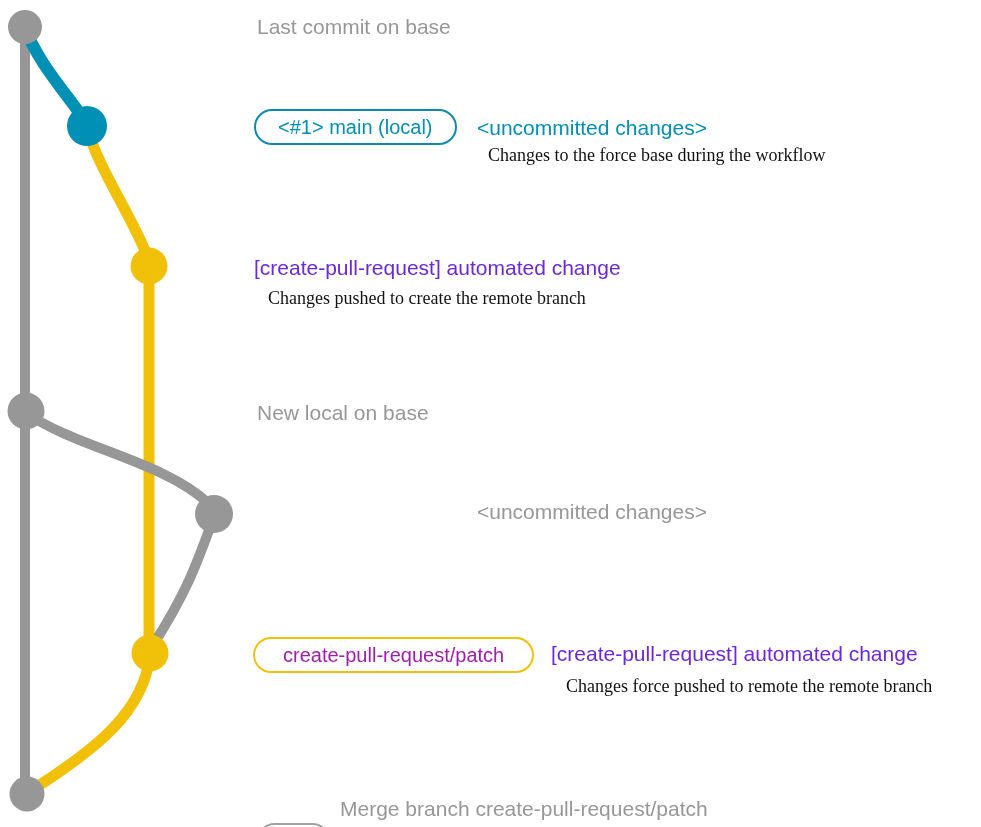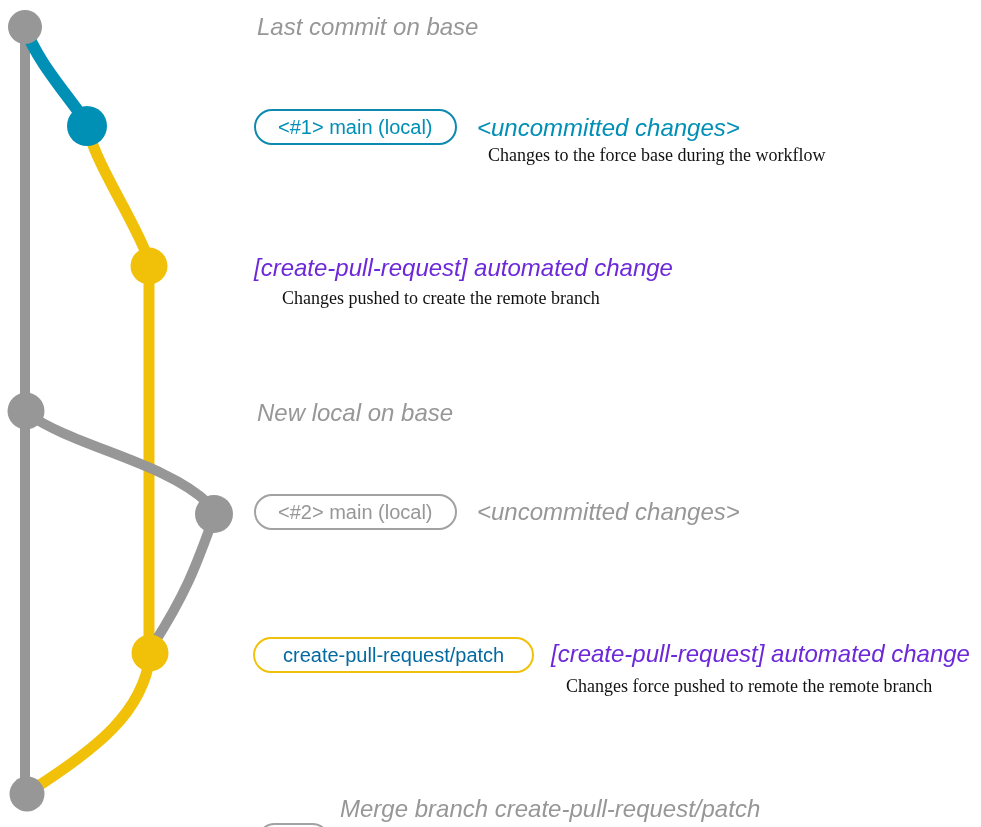--- a/index.html
+++ b/index.html
@@ -6,21 +6,21 @@
   .stage {
     position: relative;
     width: 981px;
     height: 827px;
     background: #ffffff;
     font-family: "Liberation Sans", sans-serif;
     overflow: hidden;
   }
   .graph-svg { position: absolute; left: 0; top: 0; }
   .txt { position: absolute; white-space: nowrap; }
-  .sans { font-size: 24px; line-height: 25px; font-style: italic; }
+  .sans { font-size: 21px; line-height: 25px; }
   .note {
     font-family: "Liberation Serif", serif;
     font-size: 18px;
     line-height: 22px;
     color: #121212;
   }
   .gray   { color: #979797; }
   .teal   { color: #008fb5; }
   .yellow { color: #6d28d9; }
   .badge {
@@ -31,21 +31,21 @@
     height: 36px;
     box-sizing: border-box;
     border: 2px solid;
     border-radius: 18px;
     background: #ffffff;
     font-size: 20px;
     white-space: nowrap;
   }
   .badge.b-teal   { border-color: #0e8ab0; color: #008fb5; }
   .badge.b-gray   { border-color: #a2a2a2; color: #979797; }
-  .badge.b-yellow { border-color: #f1c109; color: #0369a1; }
+  .badge.b-yellow { border-color: #f1c109; color: #a21caf; }
 </style>
 </head>
 <body>
 
 <div class="stage">
 
   <svg class="graph-svg" width="981" height="827" viewBox="0 0 981 827">
 
     <path d="M25 28 L25 795" stroke="#979797" stroke-width="10" fill="none"></path>
     <path d="M25 28 C38 62 62 88 86 122" stroke="#008fb5" stroke-width="12" fill="none"></path>
@@ -64,25 +64,24 @@
     <circle cx="27" cy="794" r="17.5" fill="#979797"></circle>
   </svg>
 
   <div class="txt sans gray" style="left:257px; top:14px;">Last commit on base</div>
 
   <div class="badge b-teal" style="left:254px; top:109px; padding:0 22px;">&lt;#1&gt; main (local)</div>
   <div class="txt sans teal" style="left:477px; top:115px;">&lt;uncommitted changes&gt;</div>
   <div class="txt note" style="left:488px; top:144px;">Changes to the force base during the workflow</div>
 
   <div class="txt sans yellow" style="left:254px; top:255px;">[create-pull-request] automated change</div>
-  <div class="txt note" style="left:282px; top:287px;">Changes pushed to create the remote branch</div>
+  <div class="txt note" style="left:268px; top:287px;">Changes pushed to create the remote branch</div>
 
   <div class="txt sans gray" style="left:257px; top:400px;">New local on base</div>
 
-  <div class="badge b-gray" style="left:254px; top:494px; padding:0 22px;">&lt;#2&gt; main (local)</div>
   <div class="txt sans gray" style="left:477px; top:499px;">&lt;uncommitted changes&gt;</div>
 
   <div class="badge b-yellow" style="left:253px; top:637px; padding:0 28px;">create-pull-request/patch</div>
   <div class="txt sans yellow" style="left:551px; top:641px;">[create-pull-request] automated change</div>
   <div class="txt note" style="left:566px; top:675px;">Changes force pushed to remote the remote branch</div>
 
   <div class="badge b-gray" style="left:257px; top:779px; padding:0 13px; height:35px;margin-top:44px;">main</div>
   <div class="txt sans gray" style="left:340px; top:785px;margin-top:11px;">Merge branch create-pull-request/patch</div>
 
 </div>

